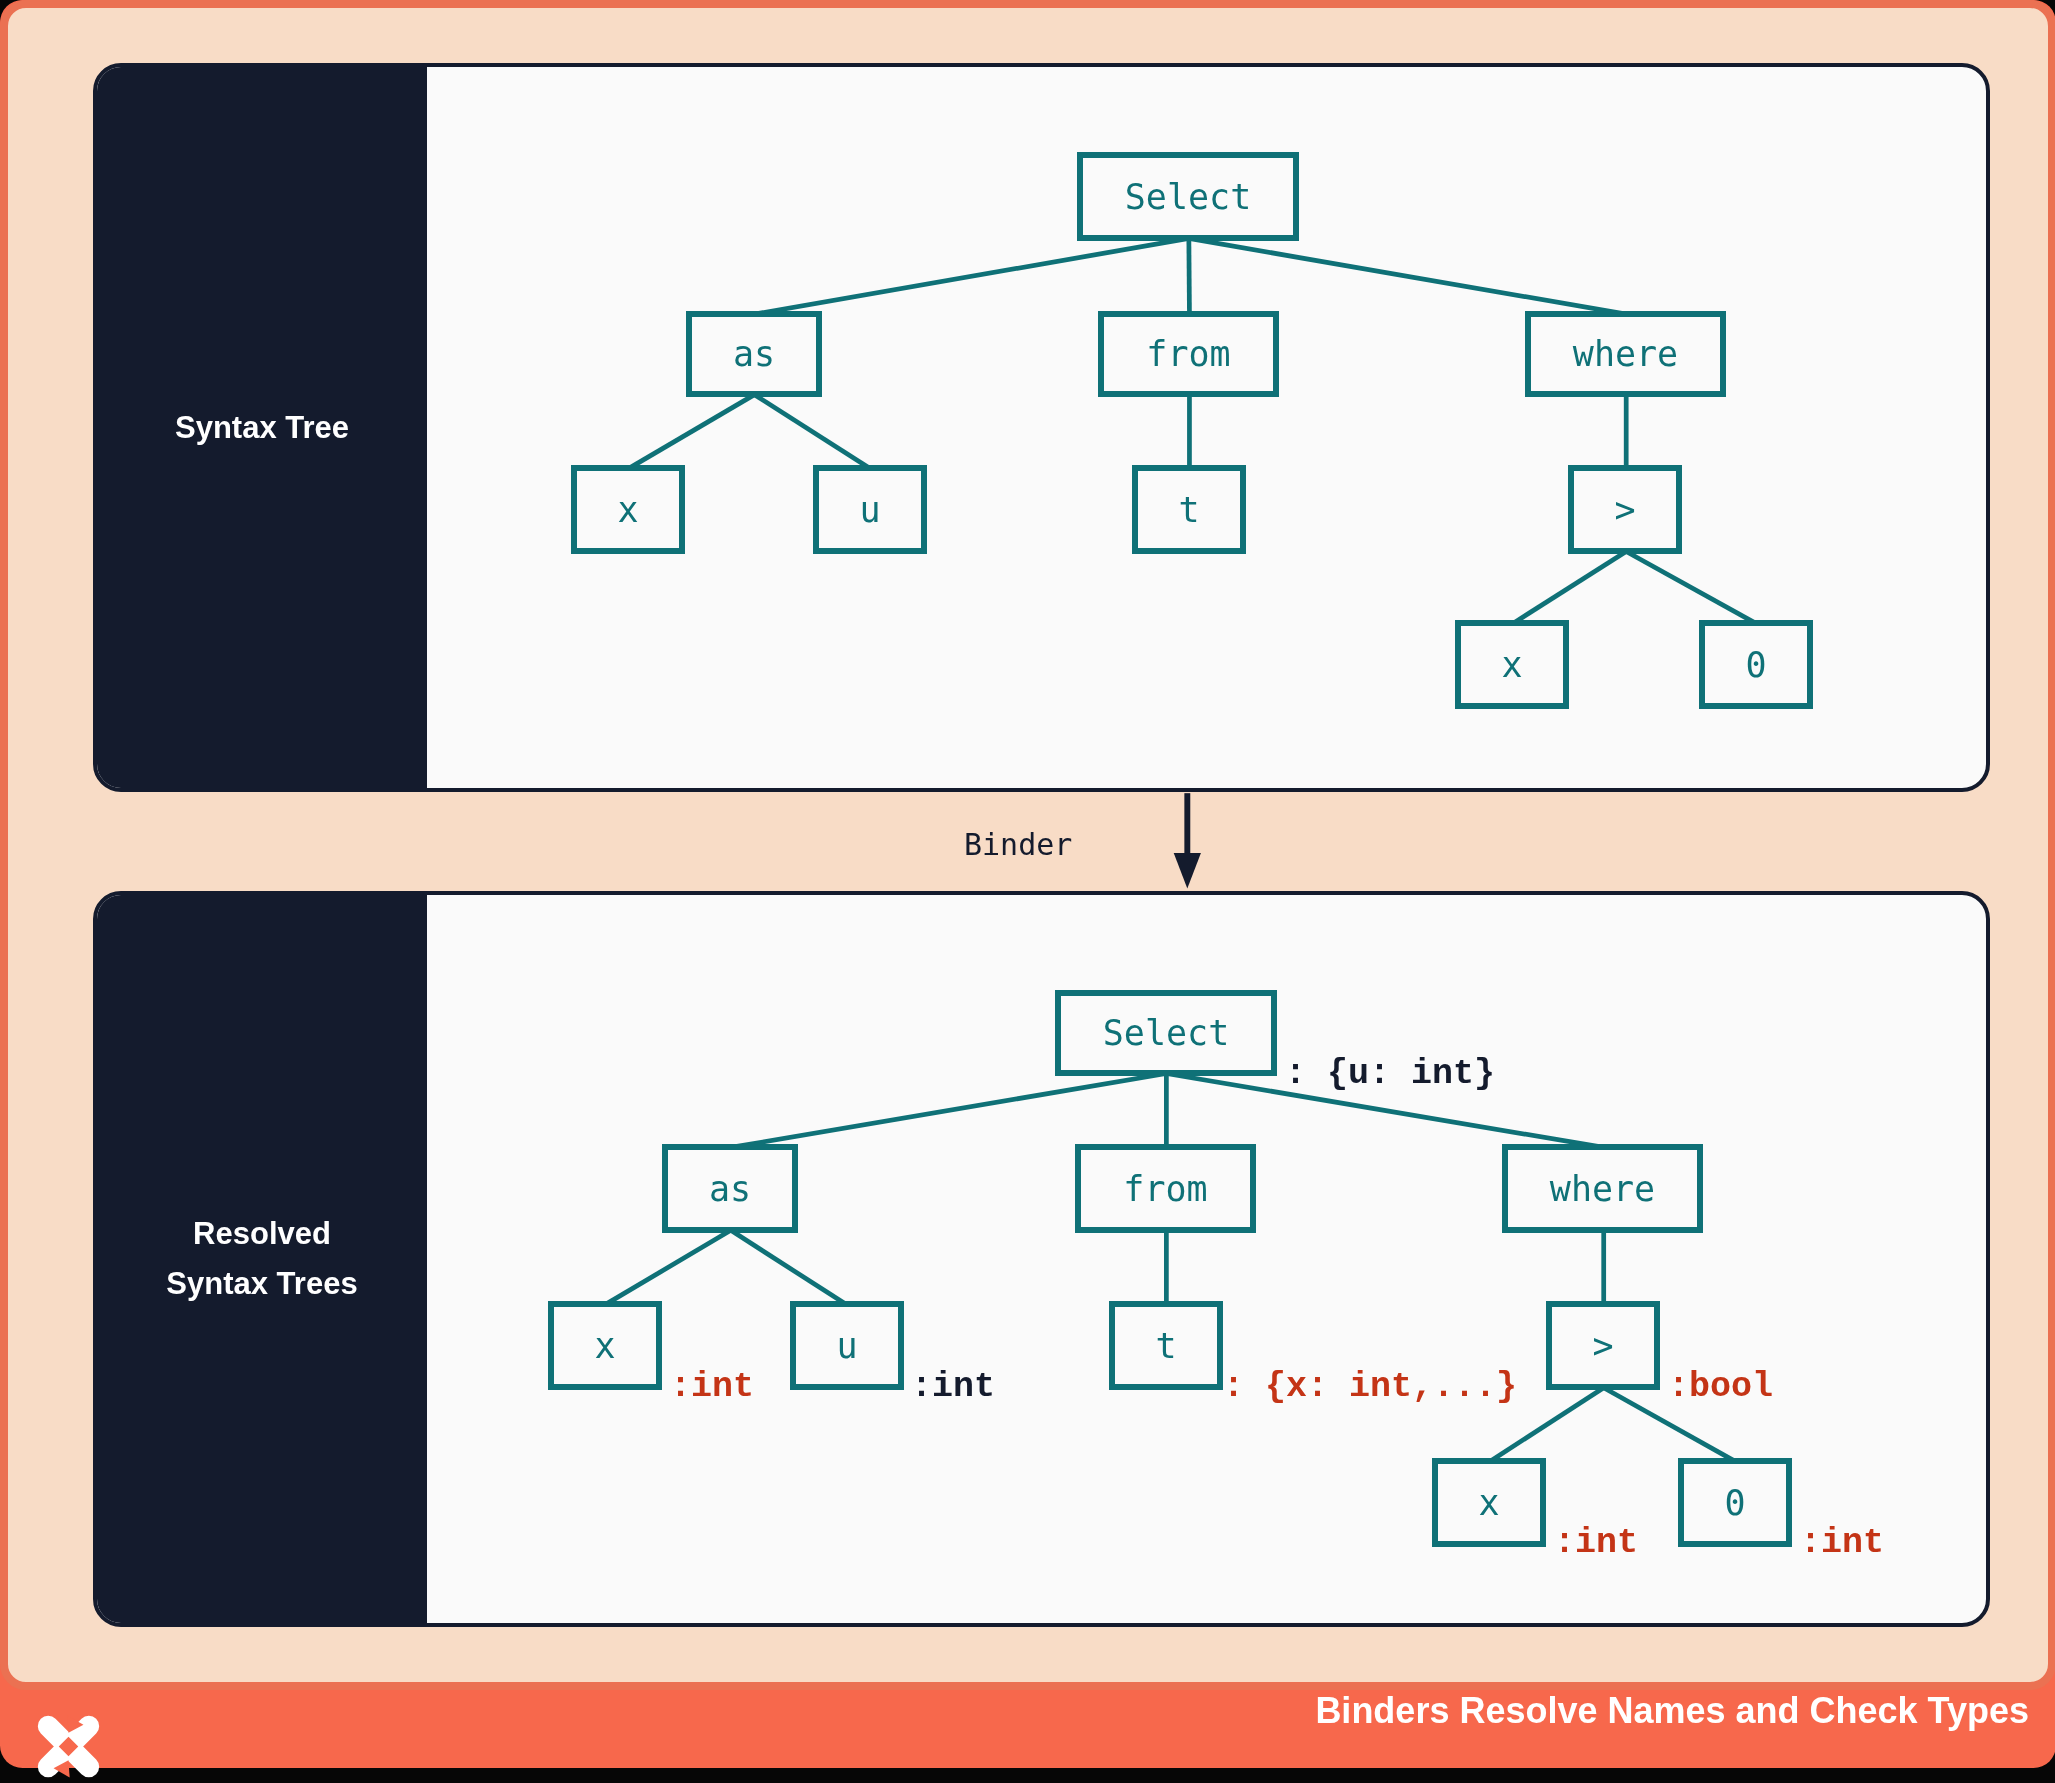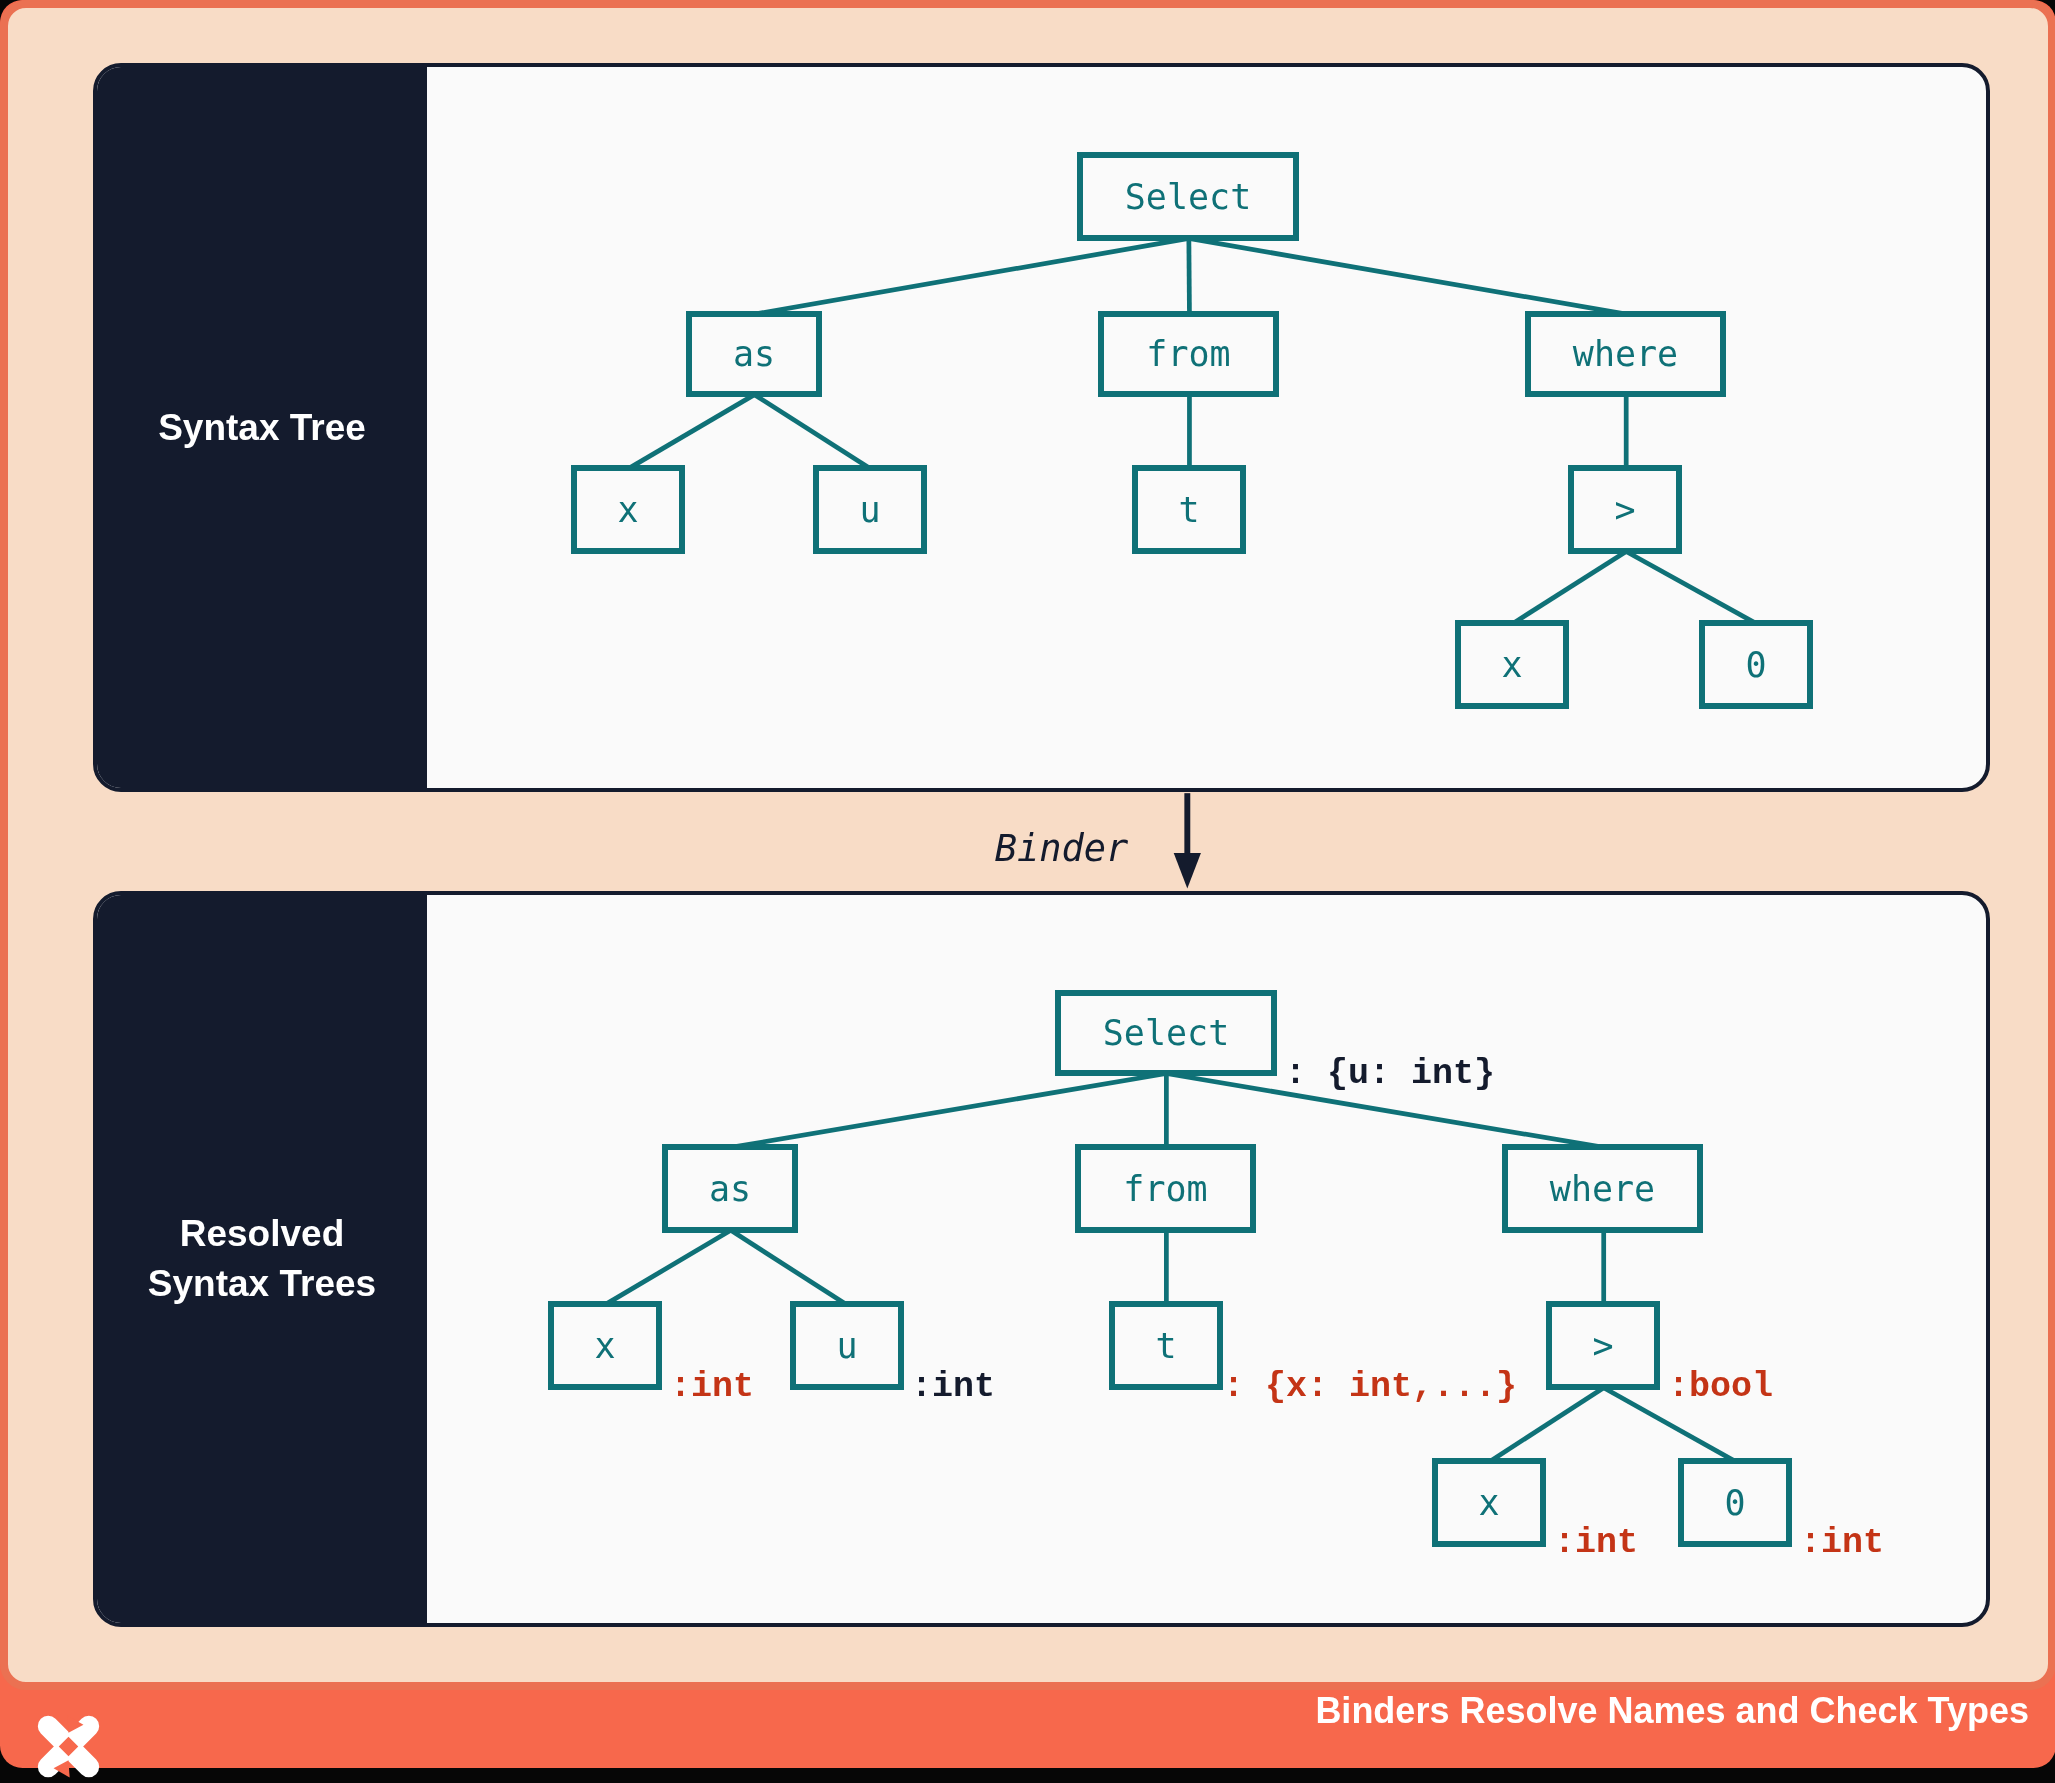--- a/index.html
+++ b/index.html
@@ -13,33 +13,33 @@
   .peach-card{position:absolute;left:0;top:0;right:0;height:1690px;box-sizing:border-box;
     background:var(--peach);border:8.3px solid var(--coral-muted);border-radius:26px;}
   .content{position:absolute;inset:0;}
 
   .panel{position:absolute;box-sizing:border-box;background:var(--panel-bg);
     border:4.7px solid var(--navy);border-radius:28px;overflow:hidden;}
   .panel-top{left:93px;top:63px;width:1897px;height:729px;}
   .panel-bottom{left:93px;top:891px;width:1897px;height:736px;}
   .sidebar{position:absolute;left:0;top:0;bottom:0;width:330px;background:var(--navy);}
   .sidebar-label{position:absolute;inset:0;display:flex;flex-direction:column;justify-content:center;
-    align-items:center;color:var(--white);font-weight:700;font-size:37px;line-height:50px;text-align:center;}
+    align-items:center;color:var(--white);font-weight:700;font-size:31px;line-height:50px;text-align:center;}
   .tree{position:absolute;inset:0;}
   .edges{position:absolute;left:0;top:0;width:100%;height:100%;}
   .node{position:absolute;box-sizing:border-box;border:6px solid var(--teal);background:var(--panel-bg);
     display:flex;align-items:center;justify-content:center;
     font-family:"DejaVu Sans Mono",monospace;font-size:35px;color:var(--teal);}
   .anno{position:absolute;transform:translateY(-50%);white-space:nowrap;
     font-family:Liberation Mono, monospace;font-weight:700;font-size:35px;margin-top:41px;}
   .anno.red{color:var(--red);}
   .anno.navy{color:var(--navy);}
 
-  .binder-label{position:absolute;left:964px;top:827px;width:195px;text-align:center;
-    font-family:"DejaVu Sans Mono",monospace;font-size:37px;color:var(--navy);font-style:italic;}
+  .binder-label{position:absolute;left:964px;top:827px;width:195px;text-align:left;
+    font-family:"DejaVu Sans Mono",monospace;font-size:30px;color:var(--navy);}
   .binder-arrow{position:absolute;left:1153px;top:790px;}
 
   .footer-title{position:absolute;right:27px;top:1693px;color:var(--white);
     font-weight:700;font-size:36px;line-height:1;}
   .logo{position:absolute;left:34px;top:1712px;}
 </style>
 </head>
 <body>
 
 <div class="canvas">

